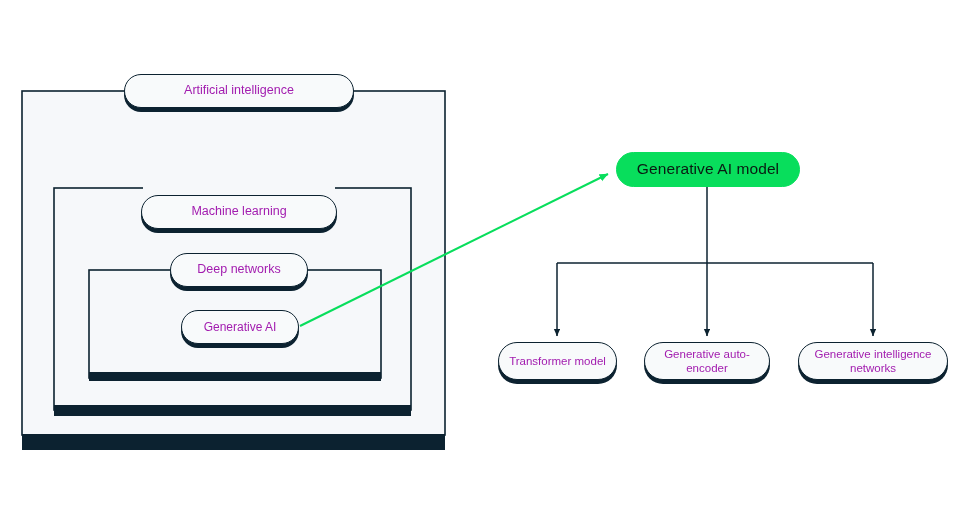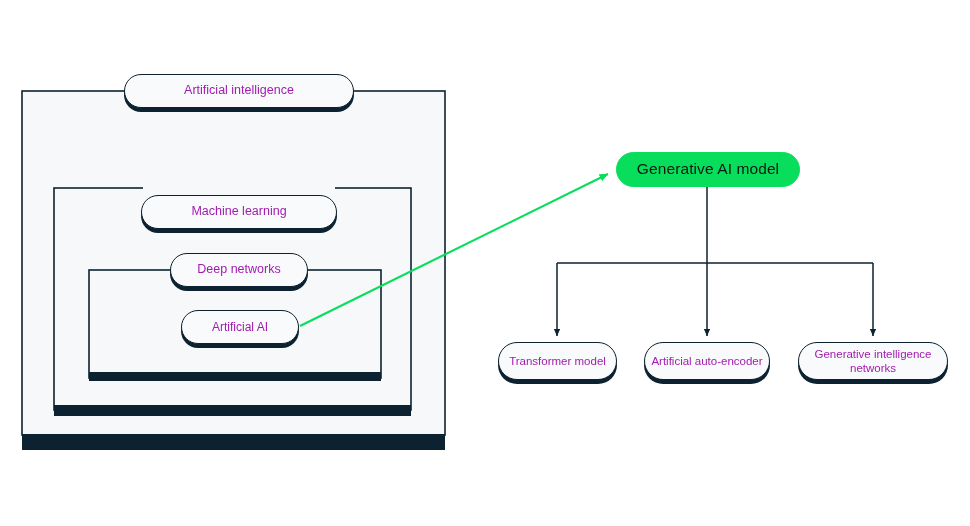--- a/index.html
+++ b/index.html
@@ -119,30 +119,30 @@
 
 <div class="pill p-ml">
   <span>Machine learning</span>
 </div>
 
 <div class="pill p-dl">
   <span>Deep networks</span>
 </div>
 
 <div class="pill p-gai">
-  <span>Artificial AI</span>
+  <span>Generative AI</span>
 </div>
 
 <div class="pill green p-models">
   <span>Generative AI model</span>
 </div>
 
 <div class="pill p-transformer">
   <span>Transformer model</span>
 </div>
 
 <div class="pill p-vae">
-  <span>Artificial auto-encoder</span>
+  <span>Generative auto-encoder</span>
 </div>
 
 <div class="pill p-gan">
   <span>Generative intelligence networks</span>
 </div>
 
 </body></html>

